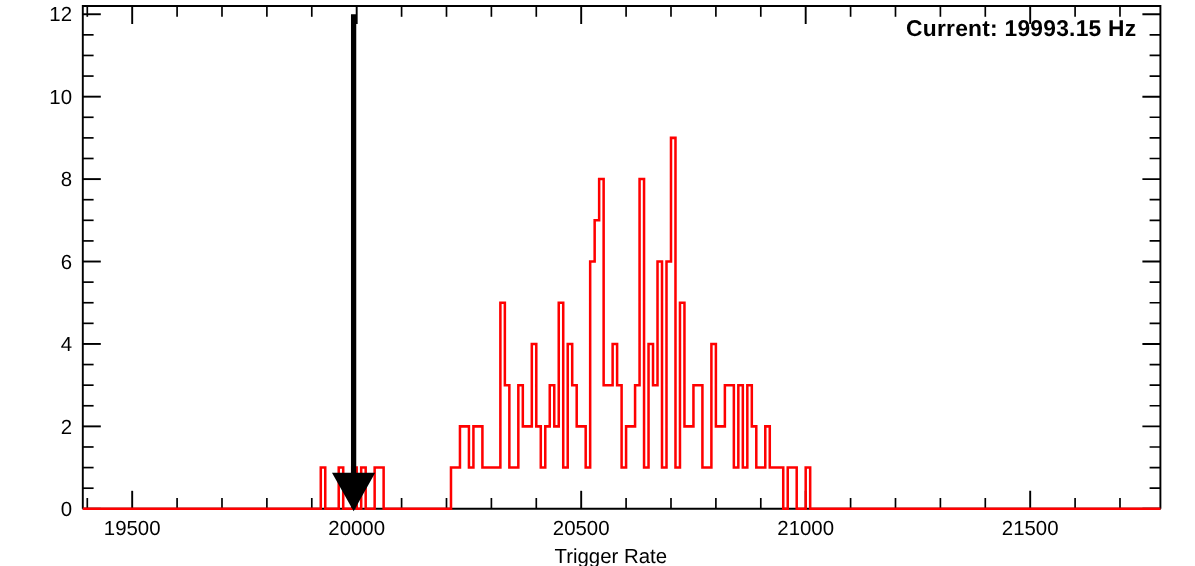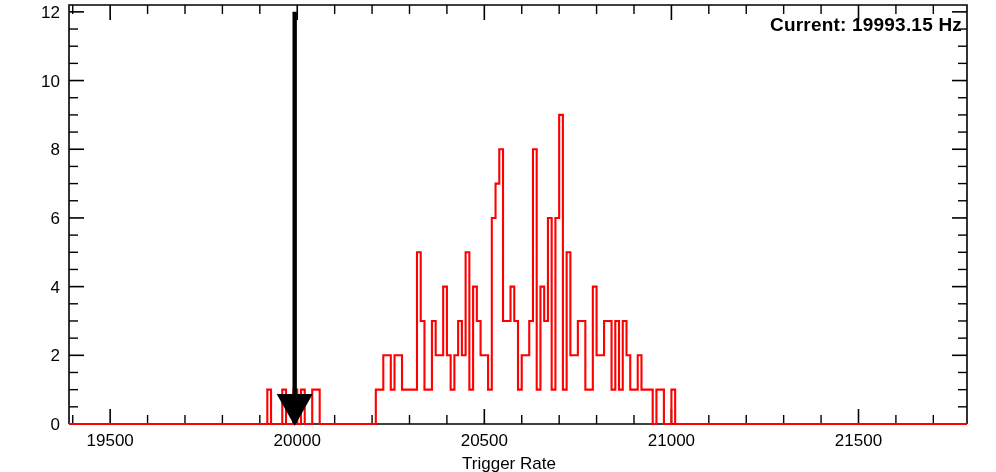--- a/index.html
+++ b/index.html
@@ -66,21 +66,21 @@
   .marker-shaft {
     stroke: #000000;
     stroke-width: 4.4;
   }
   .marker-head {
     fill: #000000;
     stroke: none;
   }
   #current-readout {
     position: absolute;
-    right: 34px;
+    right: 49px;
     top: 14px;
     font-family: "Liberation Sans", sans-serif;
     font-size: 19px;
     font-weight: bold;
     color: #000000;
     white-space: nowrap;
     letter-spacing: 0.2px;
   }
 </style>
 </head>

